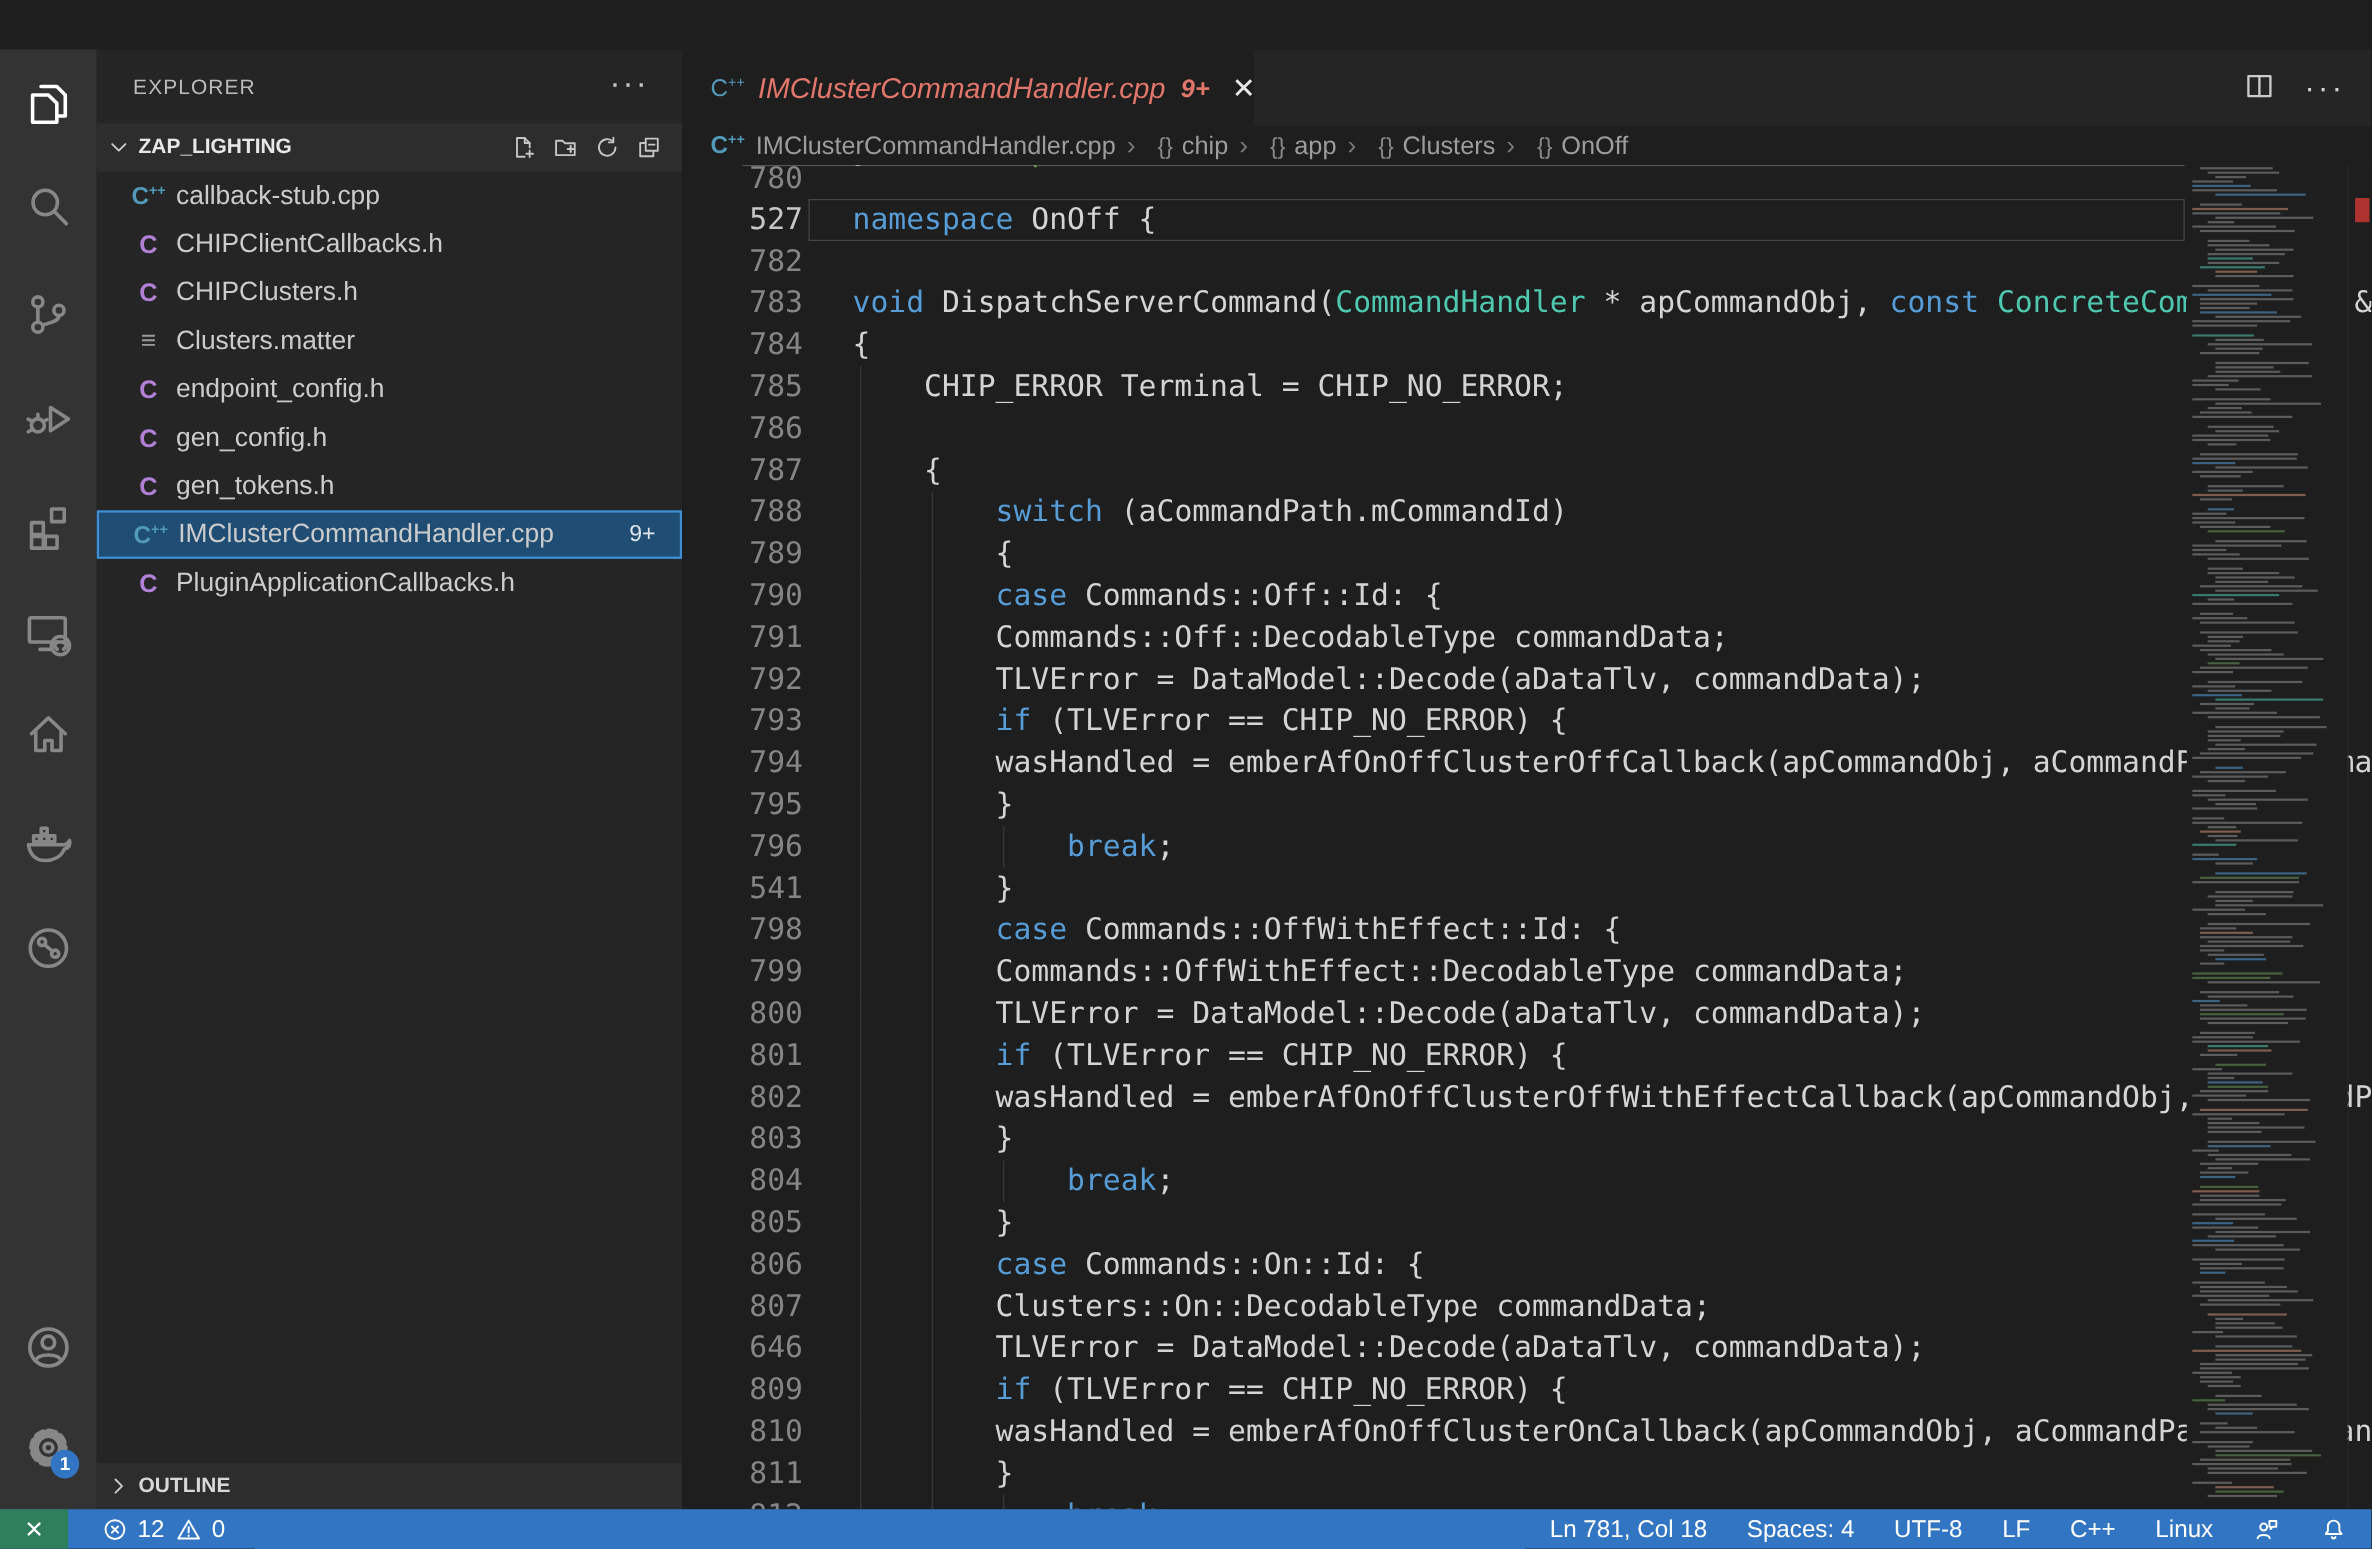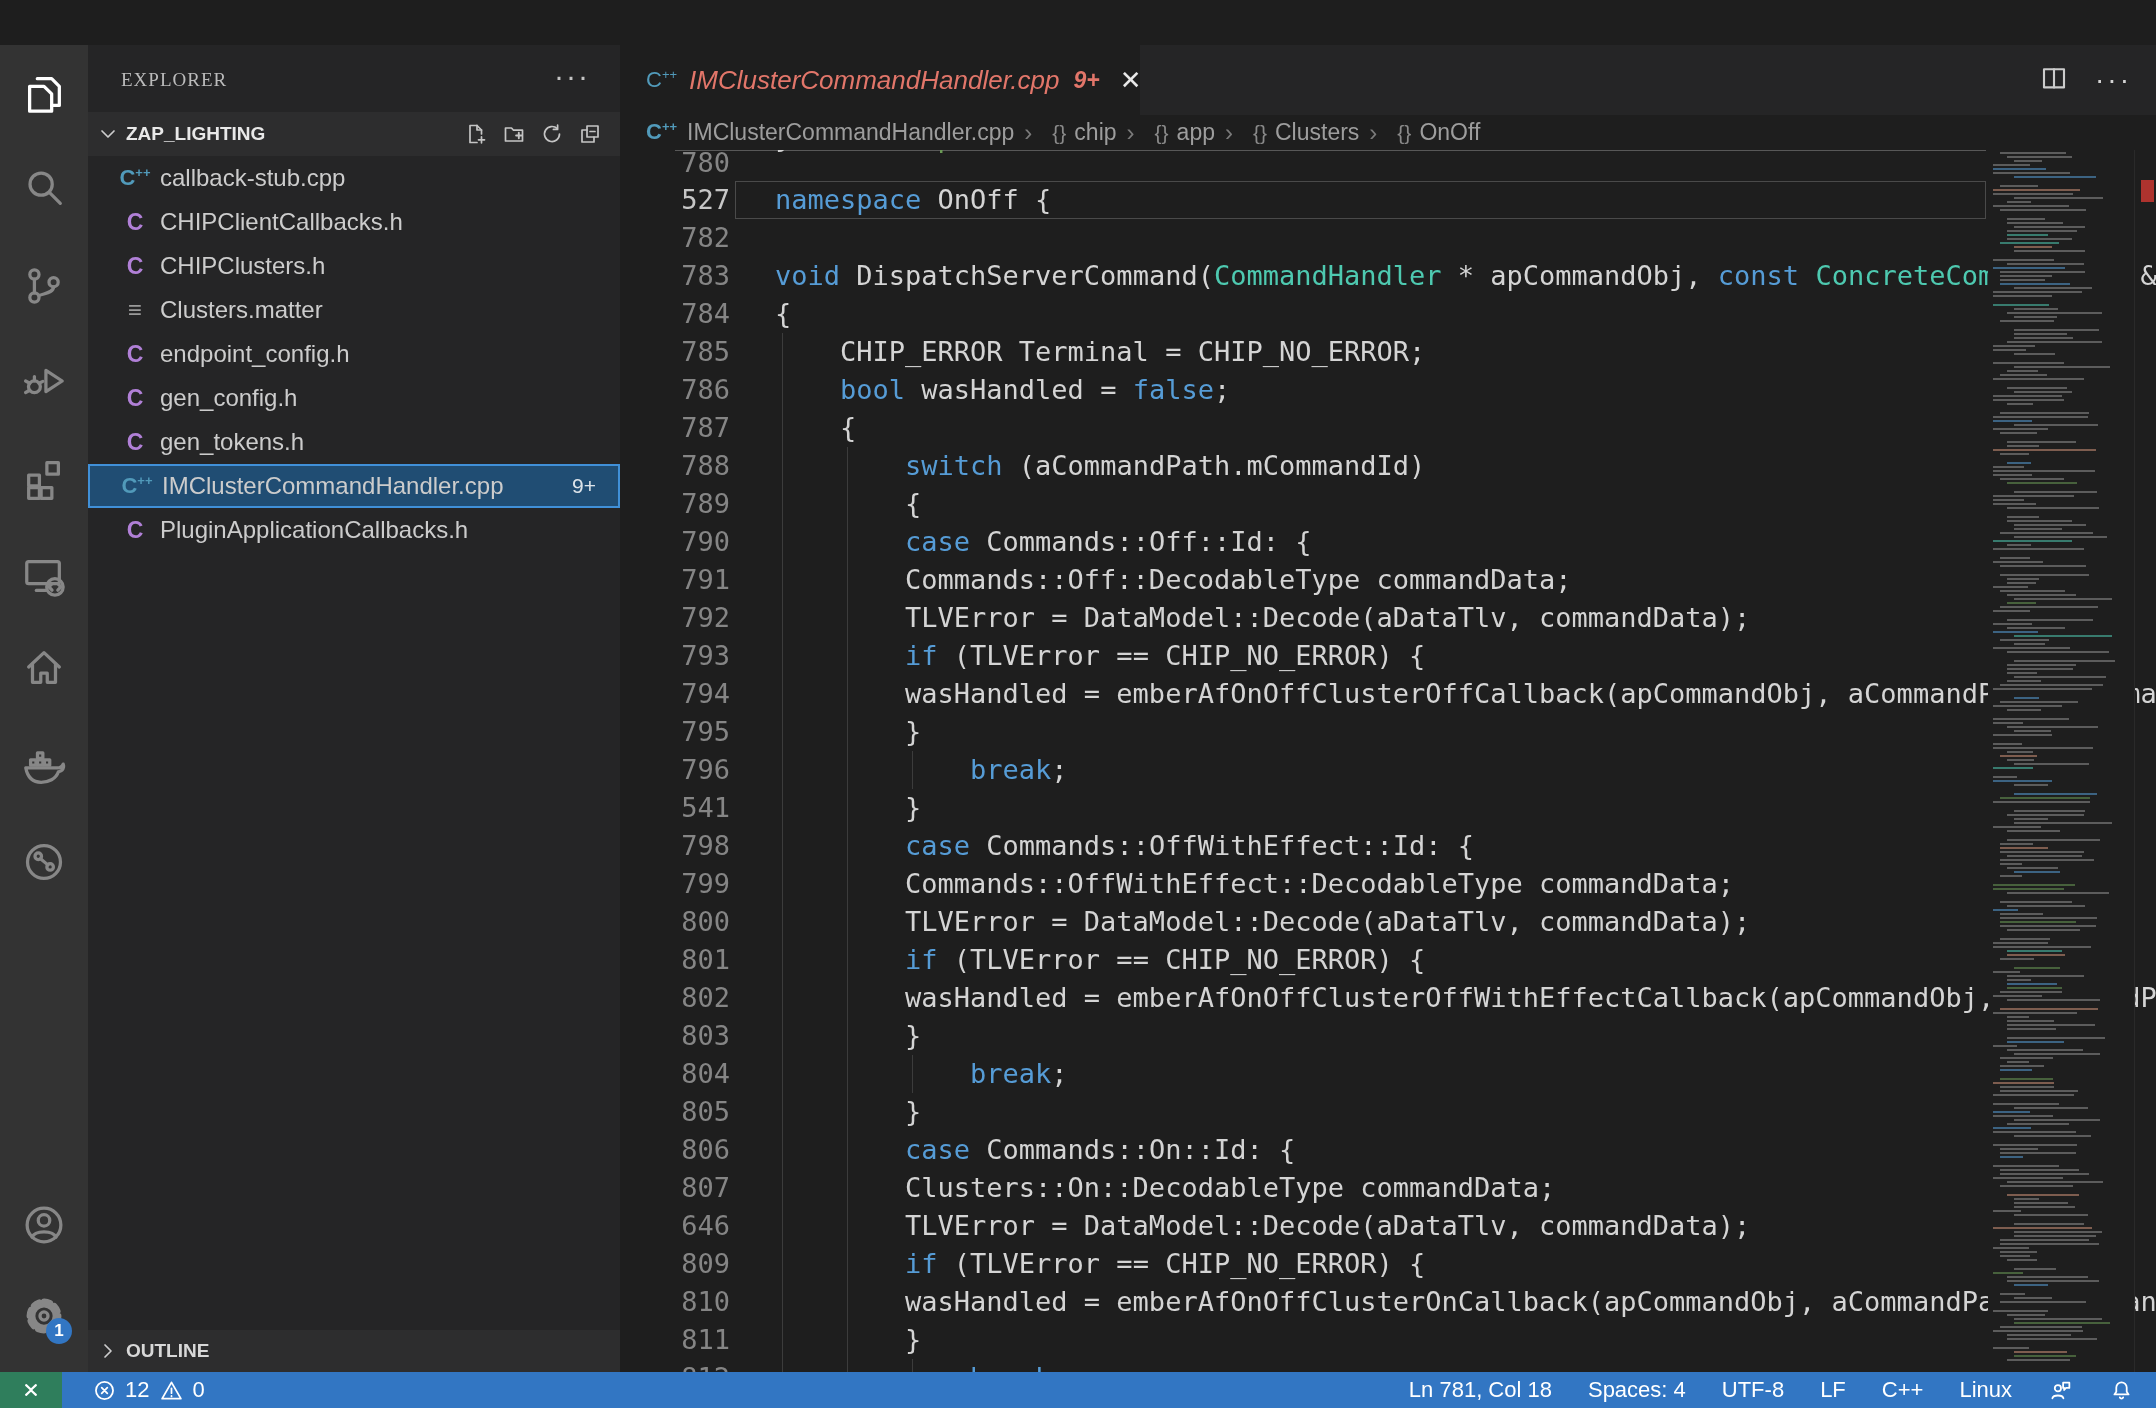--- a/index.html
+++ b/index.html
@@ -17,21 +17,21 @@
   .act-icon { position:absolute; left:14px; width:60px; height:60px; display:flex;
               align-items:center; justify-content:center; color:#878787; }
   .act-icon.active { color:#ffffff; }
   .act-icon svg { width:46px; height:46px; }
   .act-badge { position:absolute; right:2px; bottom:2px; width:26px; height:26px; border-radius:50%;
                background:#3276c3; color:#fff; font-size:17px; line-height:26px; text-align:center; font-weight:bold; }
 
   
   #sidebar { position:absolute; left:88px; top:45px; width:532px; height:1327px; background:#252526; }
   .expl-header { position:relative; height:67px; color:#bbbbbb; }
-  .expl-title { position:absolute; left:33px; top:24px; font-size:19px; letter-spacing:1px;font-family:Liberation Serif, serif; }
+  .expl-title { position:absolute; left:33px; top:24px; font-size:19px; letter-spacing:1px; }
   .expl-dots { position:absolute; right:30px; top:14px; font-size:30px; color:#c5c5c5; letter-spacing:2px; }
   .section-header { position:absolute; left:0; top:67px; width:532px; height:44px; background:#2d2d2e;
                     display:flex; align-items:center; color:#cccccc; }
   .section-label { font-weight:bold; font-size:19px; color:#e8e8e8; margin-left:6px; }
   .section-actions { margin-left:auto; display:flex; gap:14px; padding-right:18px; color:#c5c5c5; }
   .section-actions svg, .outline-row svg, .section-header > svg { width:24px; height:24px; }
   .chev { width:24px; height:24px; margin-left:8px; color:#cccccc; }
   #filelist { position:absolute; left:0; top:111px; width:532px; }
   .file-row { position:relative; height:44px; display:flex; align-items:center; color:#cccccc; font-size:24px; }
   .file-row .ficon { width:34px; margin-left:30px; text-align:center; font-weight:bold; flex:none; }
@@ -292,21 +292,21 @@
         <span class="bc-item"><span class="bc-braces">{}</span>OnOff</span>
       </div>
     <div class="code-area" id="codearea">
         <div class="topline"></div>
         <div class="code-row" style="top:0;height:31px;"><div class="frag"><span class="ltext"><span class="c-p">} </span><span class="c-c">// namespace LevelControl</span></span></div><span class="lnum" style="top:-6px;">780</span></div>
         <div class="code-row" style="top:31px"><span class="lnum active">527</span><span class="ltext"><span class="c-k">namespace</span><span class="c-p"> OnOff {</span></span></div>
         <div class="code-row" style="top:69px"><span class="lnum">782</span><span class="ltext"></span></div>
         <div class="code-row" style="top:107px"><span class="lnum">783</span><span class="ltext"><span class="c-k">void</span><span class="c-p"> DispatchServerCommand(</span><span class="c-t">CommandHandler</span><span class="c-p"> * apCommandObj, </span><span class="c-k">const</span><span class="c-p"> </span><span class="c-t">ConcreteCommandPath</span><span class="c-p"> &amp; aCommandPath</span></span></div>
         <div class="code-row" style="top:145px"><span class="lnum">784</span><span class="ltext"><span class="c-p">{</span></span></div>
         <div class="code-row" style="top:183px"><span class="guide" style="left:162px"></span><span class="lnum">785</span><span class="ltext"><span class="c-p">    CHIP_ERROR Terminal = CHIP_NO_ERROR;</span></span></div>
-        <div class="code-row" style="top:221px"><span class="guide" style="left:162px"></span><span class="lnum">786</span><span class="ltext"><span class="c-p">    </span><span class="c-k">bool</span><span class="c-p"> wasHandled = </span><span class="c-k">false</span><span class="c-p">;</span></span></div>
+        <div class="code-row" style="top:221px"><span class="guide" style="left:162px"></span><span class="lnum">786</span></div>
         <div class="code-row" style="top:259px"><span class="guide" style="left:162px"></span><span class="lnum">787</span><span class="ltext"><span class="c-p">    {</span></span></div>
         <div class="code-row" style="top:297px"><span class="guide" style="left:162px"></span><span class="guide" style="left:227px"></span><span class="lnum">788</span><span class="ltext"><span class="c-p">        </span><span class="c-k">switch</span><span class="c-p"> (aCommandPath.mCommandId)</span></span></div>
         <div class="code-row" style="top:335px"><span class="guide" style="left:162px"></span><span class="guide" style="left:227px"></span><span class="lnum">789</span><span class="ltext"><span class="c-p">        {</span></span></div>
         <div class="code-row" style="top:373px"><span class="guide" style="left:162px"></span><span class="guide" style="left:227px"></span><span class="lnum">790</span><span class="ltext"><span class="c-p">        </span><span class="c-k">case</span><span class="c-p"> Commands::Off::Id: {</span></span></div>
         <div class="code-row" style="top:411px"><span class="guide" style="left:162px"></span><span class="guide" style="left:227px"></span><span class="lnum">791</span><span class="ltext"><span class="c-p">        Commands::Off::DecodableType commandData;</span></span></div>
         <div class="code-row" style="top:449px"><span class="guide" style="left:162px"></span><span class="guide" style="left:227px"></span><span class="lnum">792</span><span class="ltext"><span class="c-p">        TLVError = DataModel::Decode(aDataTlv, commandData);</span></span></div>
         <div class="code-row" style="top:487px"><span class="guide" style="left:162px"></span><span class="guide" style="left:227px"></span><span class="lnum">793</span><span class="ltext"><span class="c-p">        </span><span class="c-k">if</span><span class="c-p"> (TLVError == CHIP_NO_ERROR) {</span></span></div>
         <div class="code-row" style="top:525px"><span class="guide" style="left:162px"></span><span class="guide" style="left:227px"></span><span class="lnum">794</span><span class="ltext"><span class="c-p">        wasHandled = emberAfOnOffClusterOffCallback(apCommandObj, aCommandPath, commandData);</span></span></div>
         <div class="code-row" style="top:563px"><span class="guide" style="left:162px"></span><span class="guide" style="left:227px"></span><span class="lnum">795</span><span class="ltext"><span class="c-p">        }</span></span></div>
         <div class="code-row" style="top:601px"><span class="guide" style="left:162px"></span><span class="guide" style="left:227px"></span><span class="guide" style="left:292px"></span><span class="lnum">796</span><span class="ltext"><span class="c-p">            </span><span class="c-k">break</span><span class="c-p">;</span></span></div>

